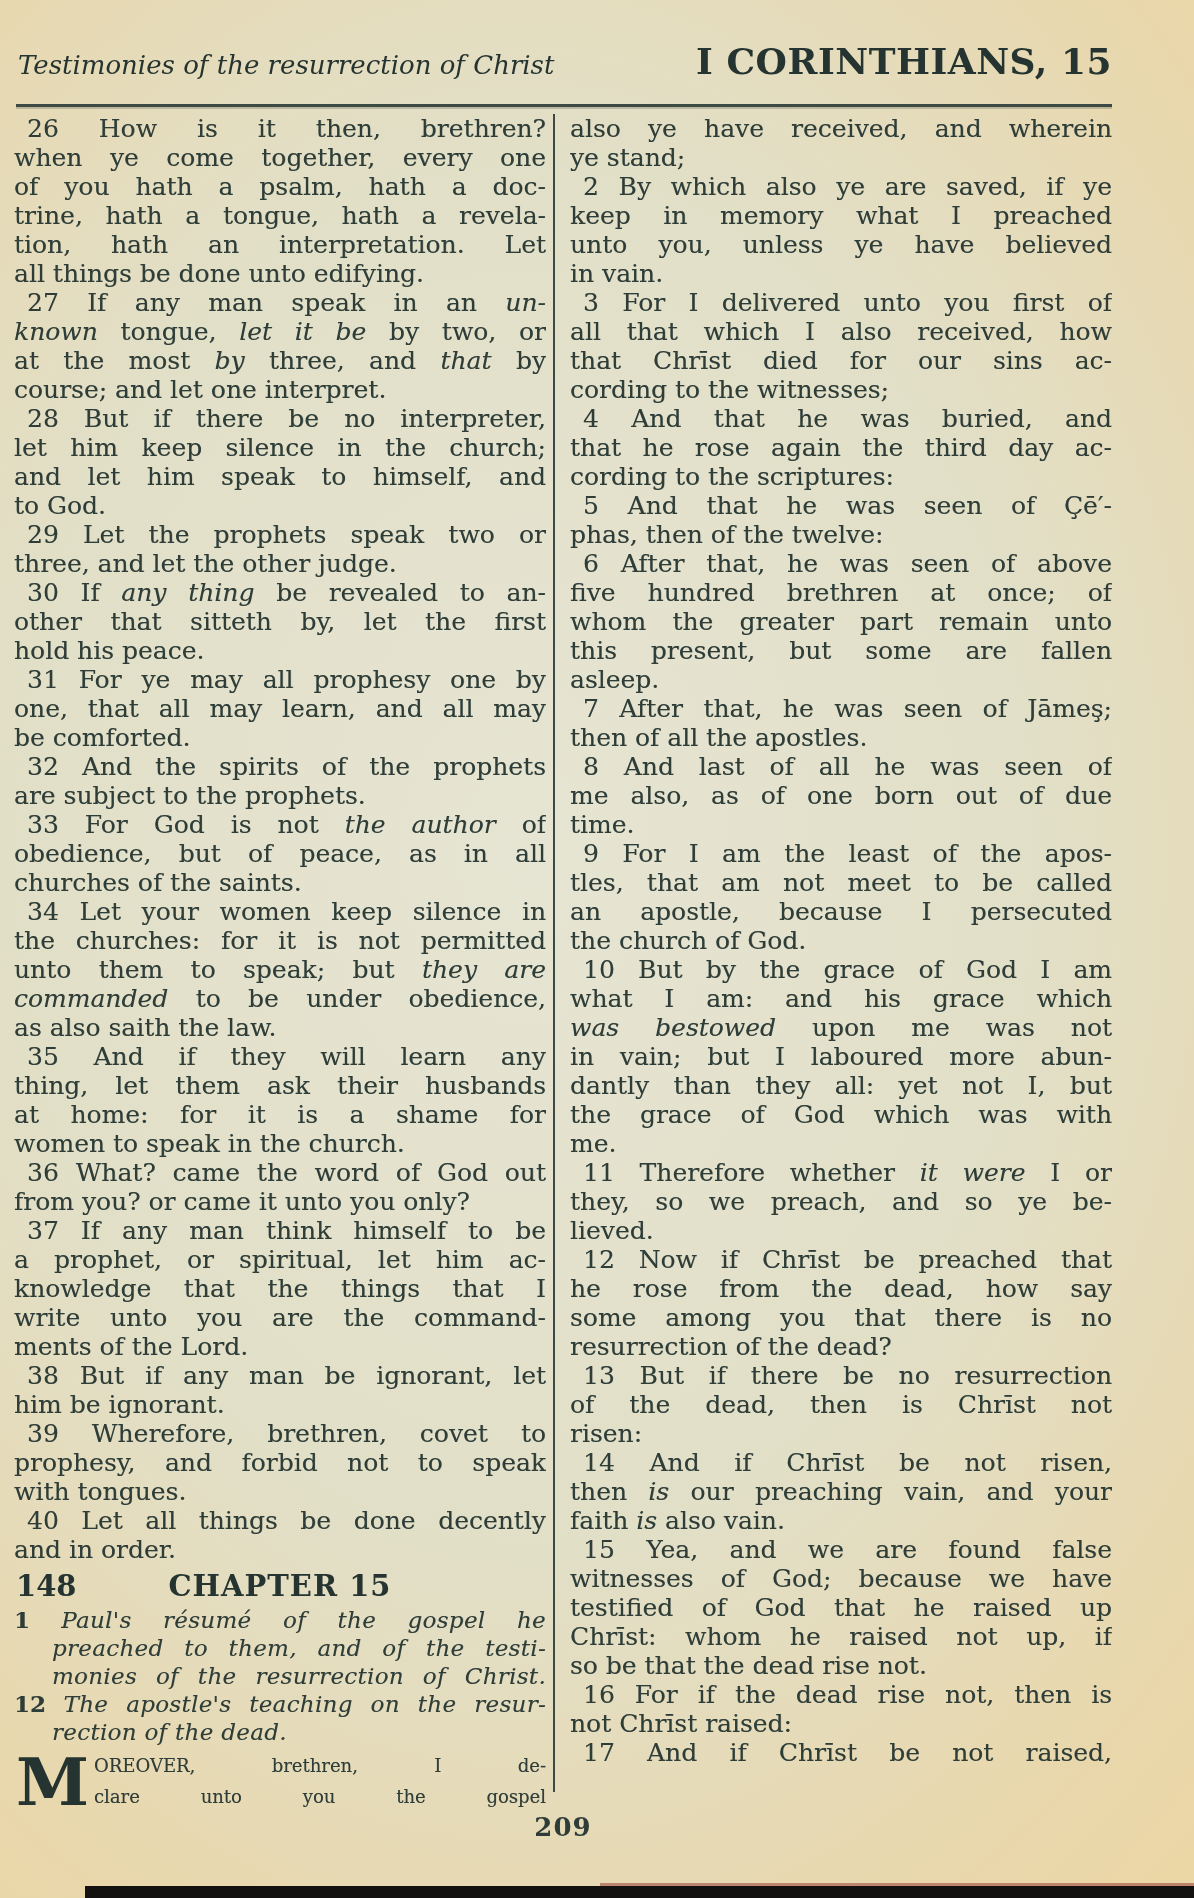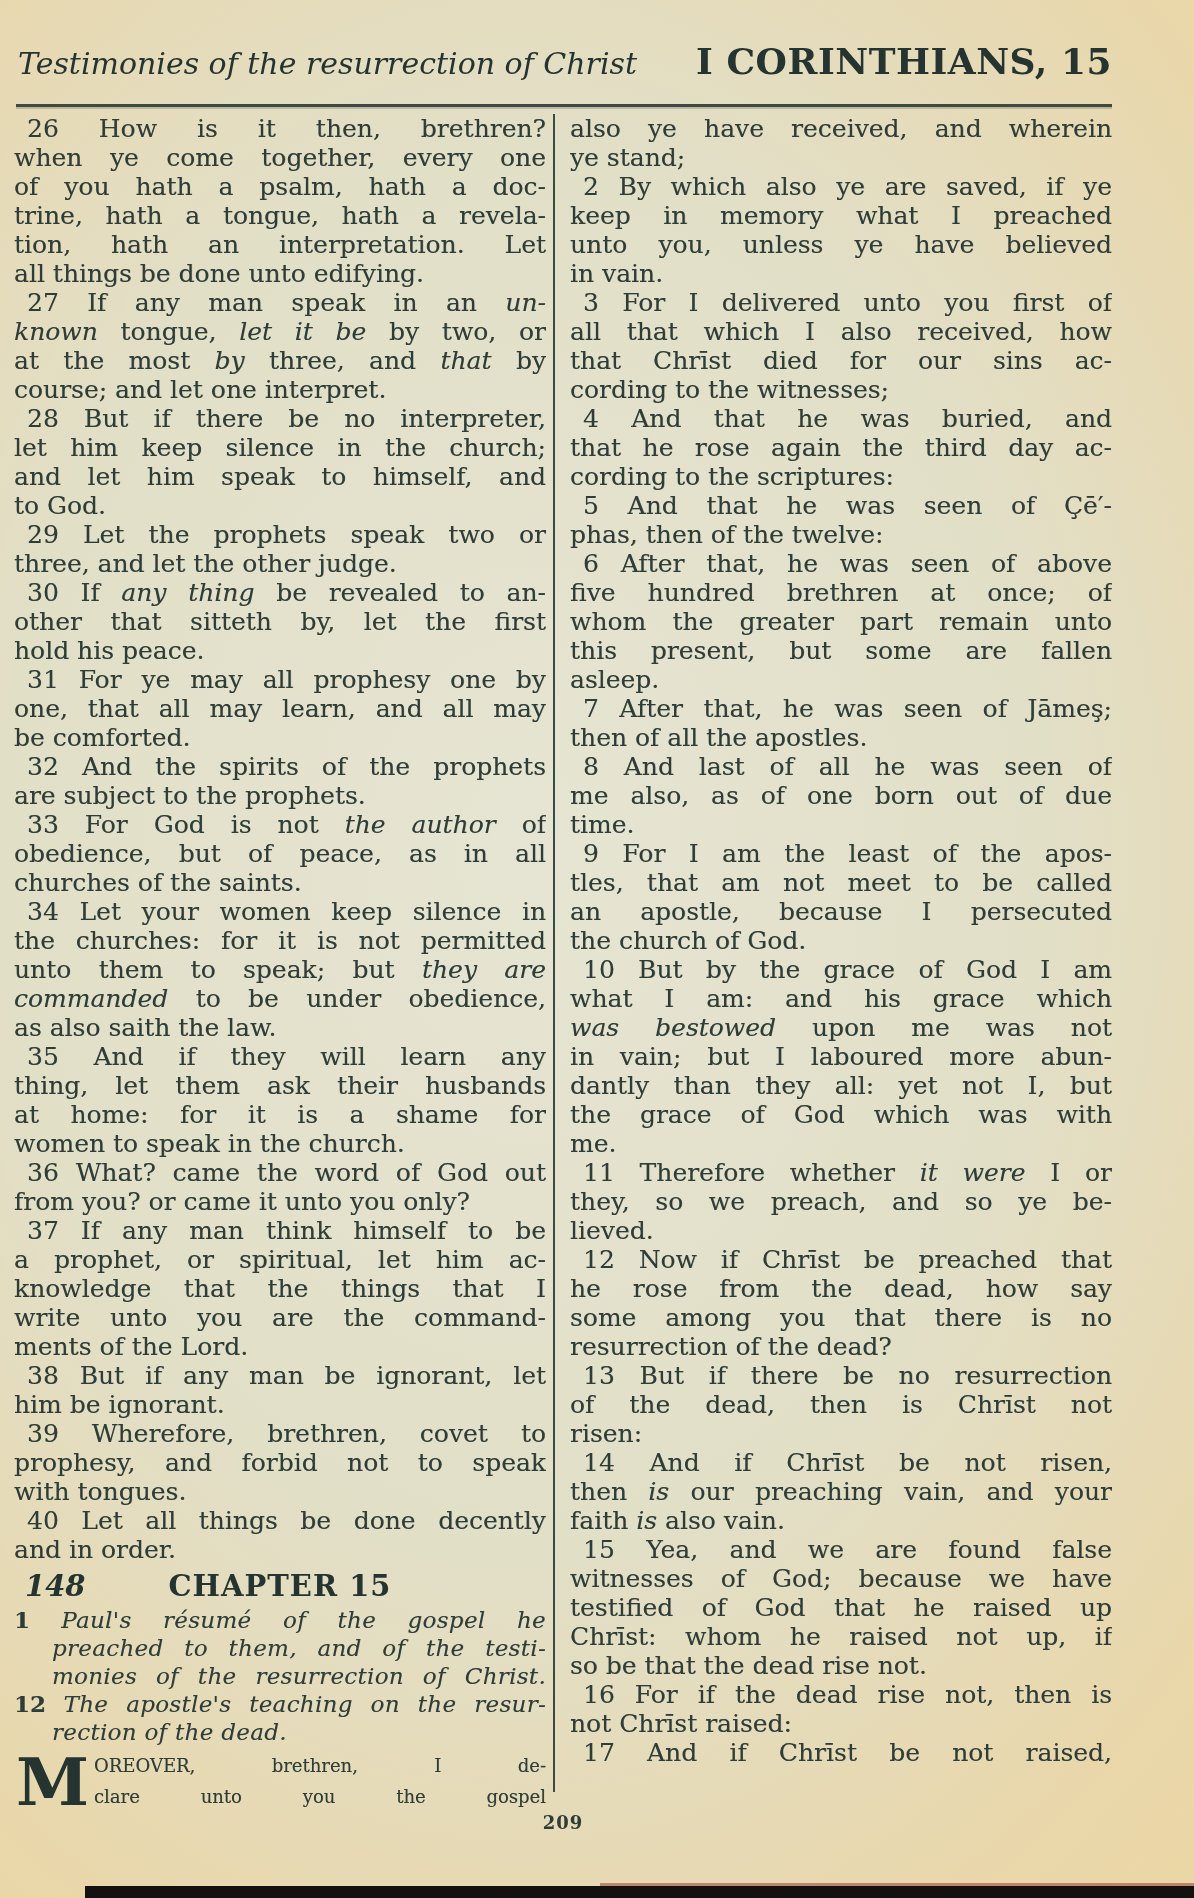--- a/index.html
+++ b/index.html
@@ -14,57 +14,57 @@
       radial-gradient(ellipse 92% 78% at 44% 45%,
         var(--paper-center,#e6e5d3) 0%,
         var(--paper-mid,#e2dfc7) 48%,
         var(--paper-edge,#e9d7ab) 80%,
         var(--paper-corner,#ecd5a1) 100%);
     color:var(--ink,#2e3d38);
   }
   
   .running-head{position:absolute;top:40px;left:18px;width:1094px;
     display:flex;justify-content:space-between;align-items:baseline;}
-  .rh-left{font-style:italic;font-size:30px;color:var(--ink-dark,#253430);}
+  .rh-left{font-style:italic;font-size:26px;color:var(--ink-dark,#253430);}
   .rh-right{font-weight:bold;font-size:36px;letter-spacing:.5px;color:var(--ink-dark,#253430);}
   .head-rule{position:absolute;top:104px;left:16px;width:1096px;height:3px;
     background:var(--rule,#3c4a43);box-shadow:0 2px 0 rgba(60,74,67,.25);}
   
   .col{position:absolute;top:114px;}
   .col-left{left:14px;width:532px;}
   .col-right{left:570px;width:542px;}
   .divider{position:absolute;left:553px;top:114px;width:2px;height:1678px;
     background:var(--rule,#3c4a43);}
   
   .vline{font-size:25px;line-height:29px;text-align:justify;text-align-last:justify;
     overflow:hidden;text-shadow:.3px .3px 0 rgba(46,61,56,.4);}
   .vline.vlast{text-align-last:left;}
   .vline.first{padding-left:13px;}
   
   .chapter-line{position:relative;height:38px;margin-top:4px;font-weight:bold;
     font-size:29px;line-height:36px;color:var(--ink-dark,#253430);}
-  .ch-num{position:absolute;left:11px;top:0;font-style:italic;}
+  .ch-num{position:absolute;left:2px;top:0;}
   .ch-title{display:block;text-align:center;letter-spacing:1px;}
   
   .summary{margin-top:0;}
   .sline{font-size:23px;line-height:28px;text-align:justify;text-align-last:justify;
     overflow:hidden;text-shadow:.3px .3px 0 rgba(46,61,56,.35);}
   .sline.cont{padding-left:38px;}
   .sline.slast{text-align-last:left;}
   .snum{font-style:normal;font-weight:bold;}
   .sline i{letter-spacing:.3px;margin-top:45px;}
   
   .dropblock{position:relative;margin-top:4px;}
   .dropcap{position:absolute;left:2px;top:3px;font-size:66px;line-height:58px;
     font-weight:bold;color:var(--ink-dark,#253430);}
   .dropline{padding-left:80px;font-size:18px;line-height:31px;text-align:justify;
     text-align-last:justify;overflow:hidden;text-shadow:.3px .3px 0 rgba(46,61,56,.4);}
   
   .page-number{position:absolute;top:1812px;left:14px;width:1098px;text-align:center;
-    font-size:18px;font-weight:bold;letter-spacing:1px;}
+    font-size:26px;font-weight:bold;letter-spacing:1px;}
   
   .bottom-red{position:absolute;bottom:12px;left:600px;right:0;height:3px;
     background:var(--edge-red,#9b4038);opacity:.55;}
   .bottom-black{position:absolute;bottom:0;left:85px;right:0;height:12px;
     background:var(--edge-black,#141210);}
 </style>
 </head>
 <body>
 
 <div class="page">

